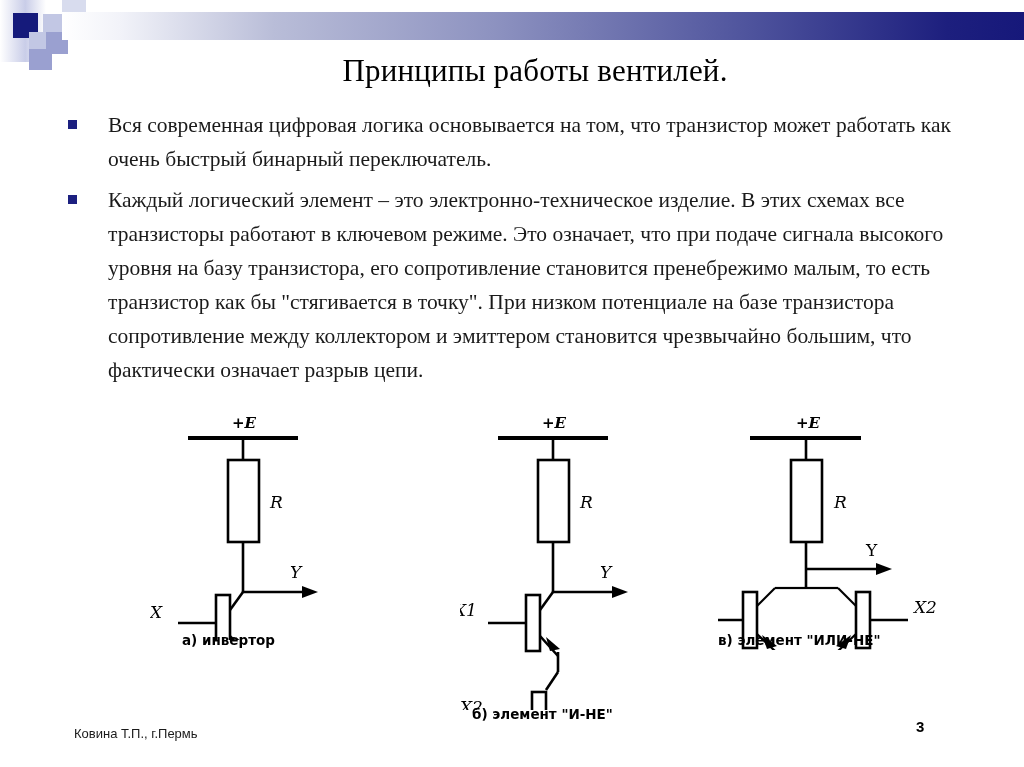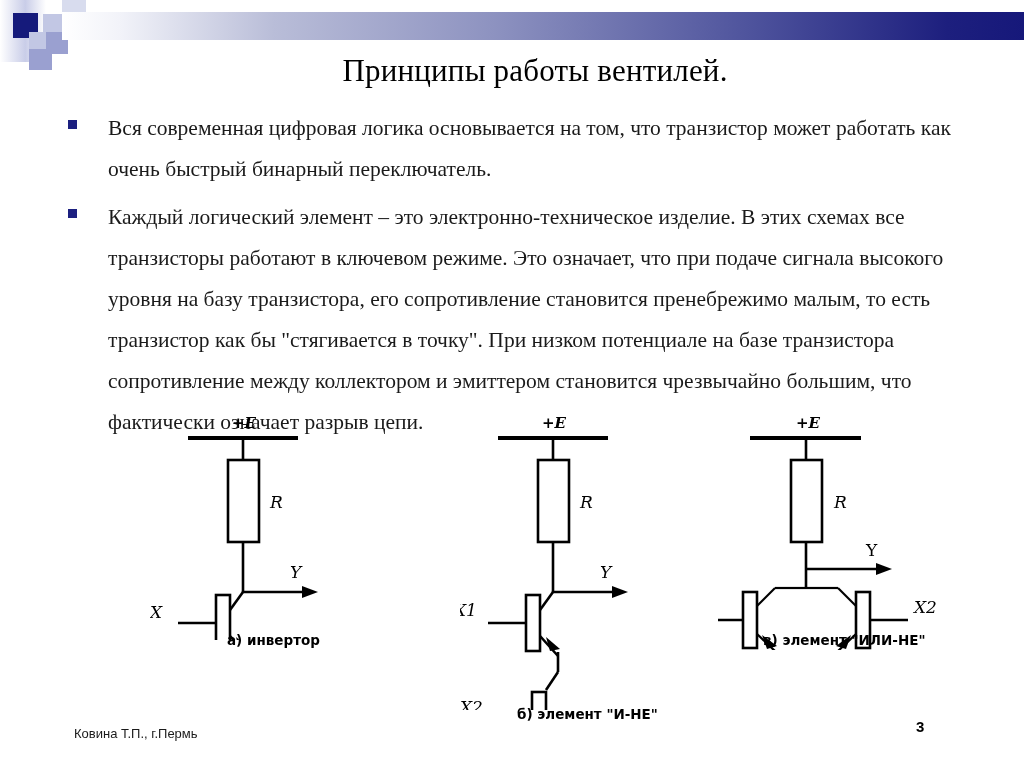--- a/index.html
+++ b/index.html
@@ -63,40 +63,39 @@
   }
   .bullet-marker {
     position: absolute;
     left: 4px; top: 12px;
     width: 9px; height: 9px;
     background: #1c2080;
   }
   .bullet-text {
     font-family: "Liberation Serif", serif;
     font-size: 21.5px;
-    line-height: 41px;
+    line-height: 34px;
     color: #1a1a1a;
     text-align: left;
   }
 
   
   .figures {
     position: absolute;
     left: 0; top: 410px;
     width: 1024px; height: 320px;
   }
   .figure { position: absolute; }
   .fig-caption {
     position: absolute;
     font-family: "DejaVu Sans", sans-serif;
     font-size: 13.5px;
     font-weight: bold;
     color: #000;
     white-space: nowrap;
-    margin-left: 45px;
   }
 
   
   .footer-author {
     position: absolute;
     left: 74px; top: 726px;
     font-family: "Liberation Sans", sans-serif;
     font-size: 13px;
     color: #1a1a1a;
   }

